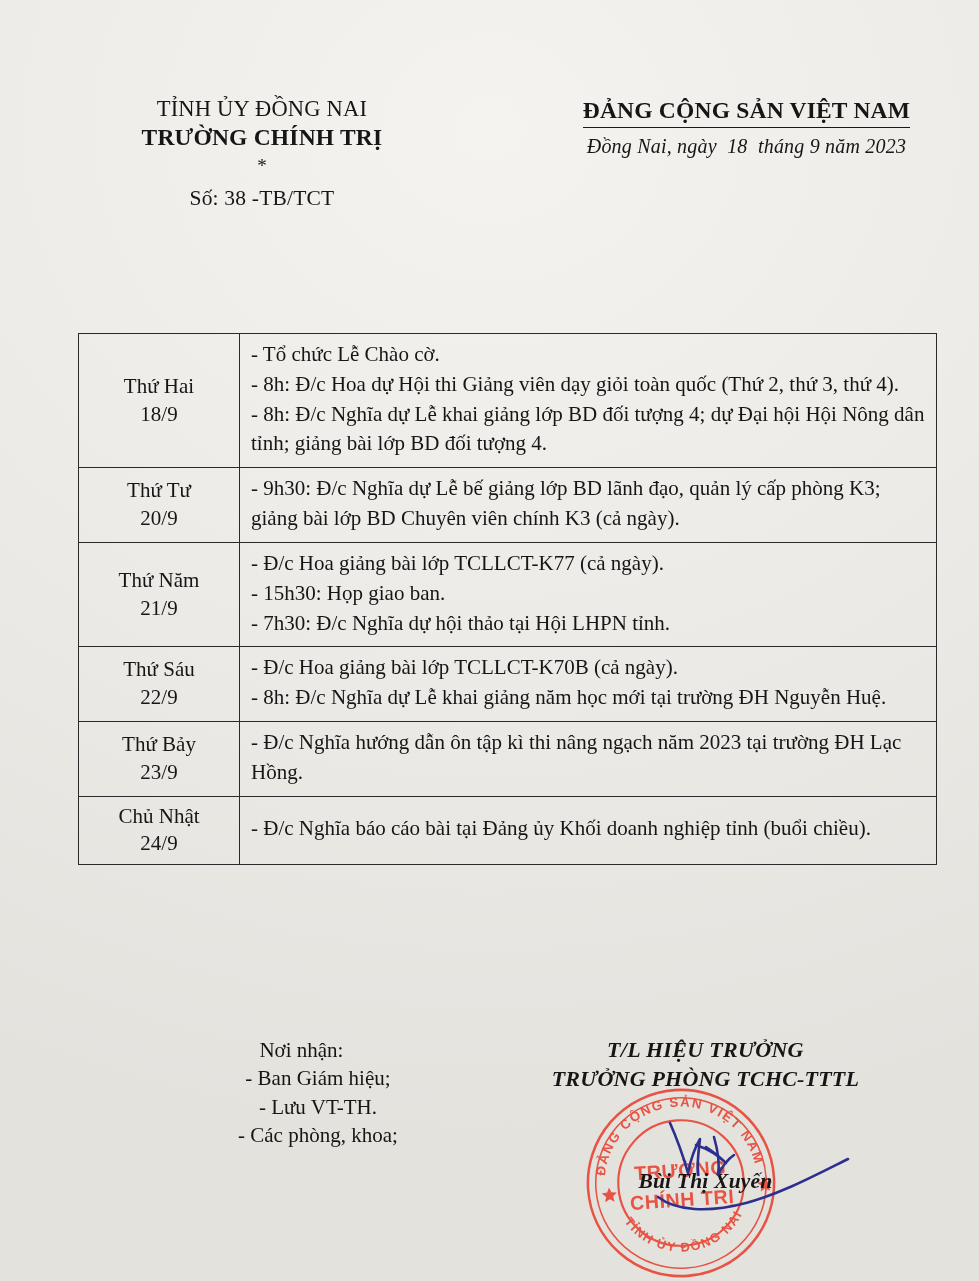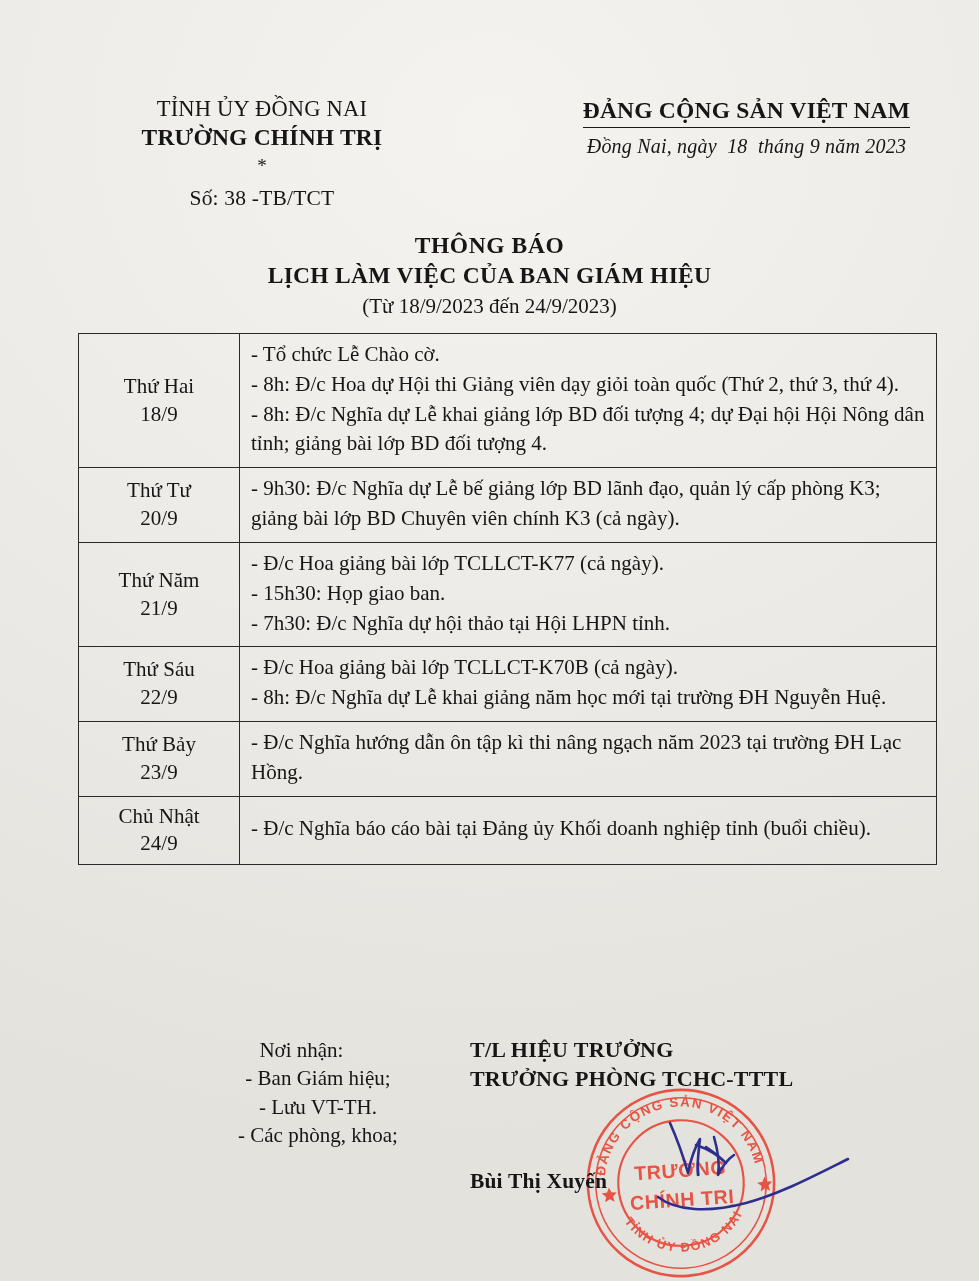--- a/index.html
+++ b/index.html
@@ -164,24 +164,25 @@
     font-size: 21px;
     line-height: 1.34;
   }
   .recipients-item {
     font-size: 21px;
     line-height: 1.36;
     margin-left: 33px;
   }
   .signature {
     width: 52%;
-    text-align: left;
+    text-align: center;
     position: relative;
     padding-right: 38px;
     box-sizing: border-box;
+    font-style: italic;
   }
   .sig-line1 {
     font-size: 22px;
     font-weight: bold;
     letter-spacing: .3px;
     line-height: 1.3;
   }
   .sig-line2 {
     font-size: 22px;
     font-weight: bold;
@@ -236,25 +237,20 @@
       <div class="org-line2">TRƯỜNG CHÍNH TRỊ</div>
       <div class="star">*</div>
       <div class="doc-no">Số: 38 -TB/TCT</div>
     </div>
     <div class="header-right">
       <div class="nation">ĐẢNG CỘNG SẢN VIỆT NAM</div>
       <div class="place-date">Đồng Nai, ngày  18  tháng 9 năm 2023</div>
     </div>
   </div>
 
-  <div class="title-block">
-    <div class="title-main">THÔNG BÁO</div>
-    <div class="title-sub">LỊCH LÀM VIỆC CỦA BAN GIÁM HIỆU</div>
-    <div class="title-range">(Từ 18/9/2023 đến 24/9/2023)</div>
-  </div>
 
   <table class="schedule">
     <tbody>
         <tr>
           <td class="day">Thứ Hai
 18/9</td>
           <td class="tasks">
             <span class="task-line">- Tổ chức Lễ Chào cờ.</span>
             <span class="task-line">- 8h: Đ/c Hoa dự Hội thi Giảng viên dạy giỏi toàn quốc (Thứ 2, thứ 3, thứ 4).</span>
             <span class="task-line">- 8h: Đ/c Nghĩa dự Lễ khai giảng lớp BD đối tượng 4; dự Đại hội Hội Nông dân tỉnh; giảng bài lớp BD đối tượng 4.</span>

